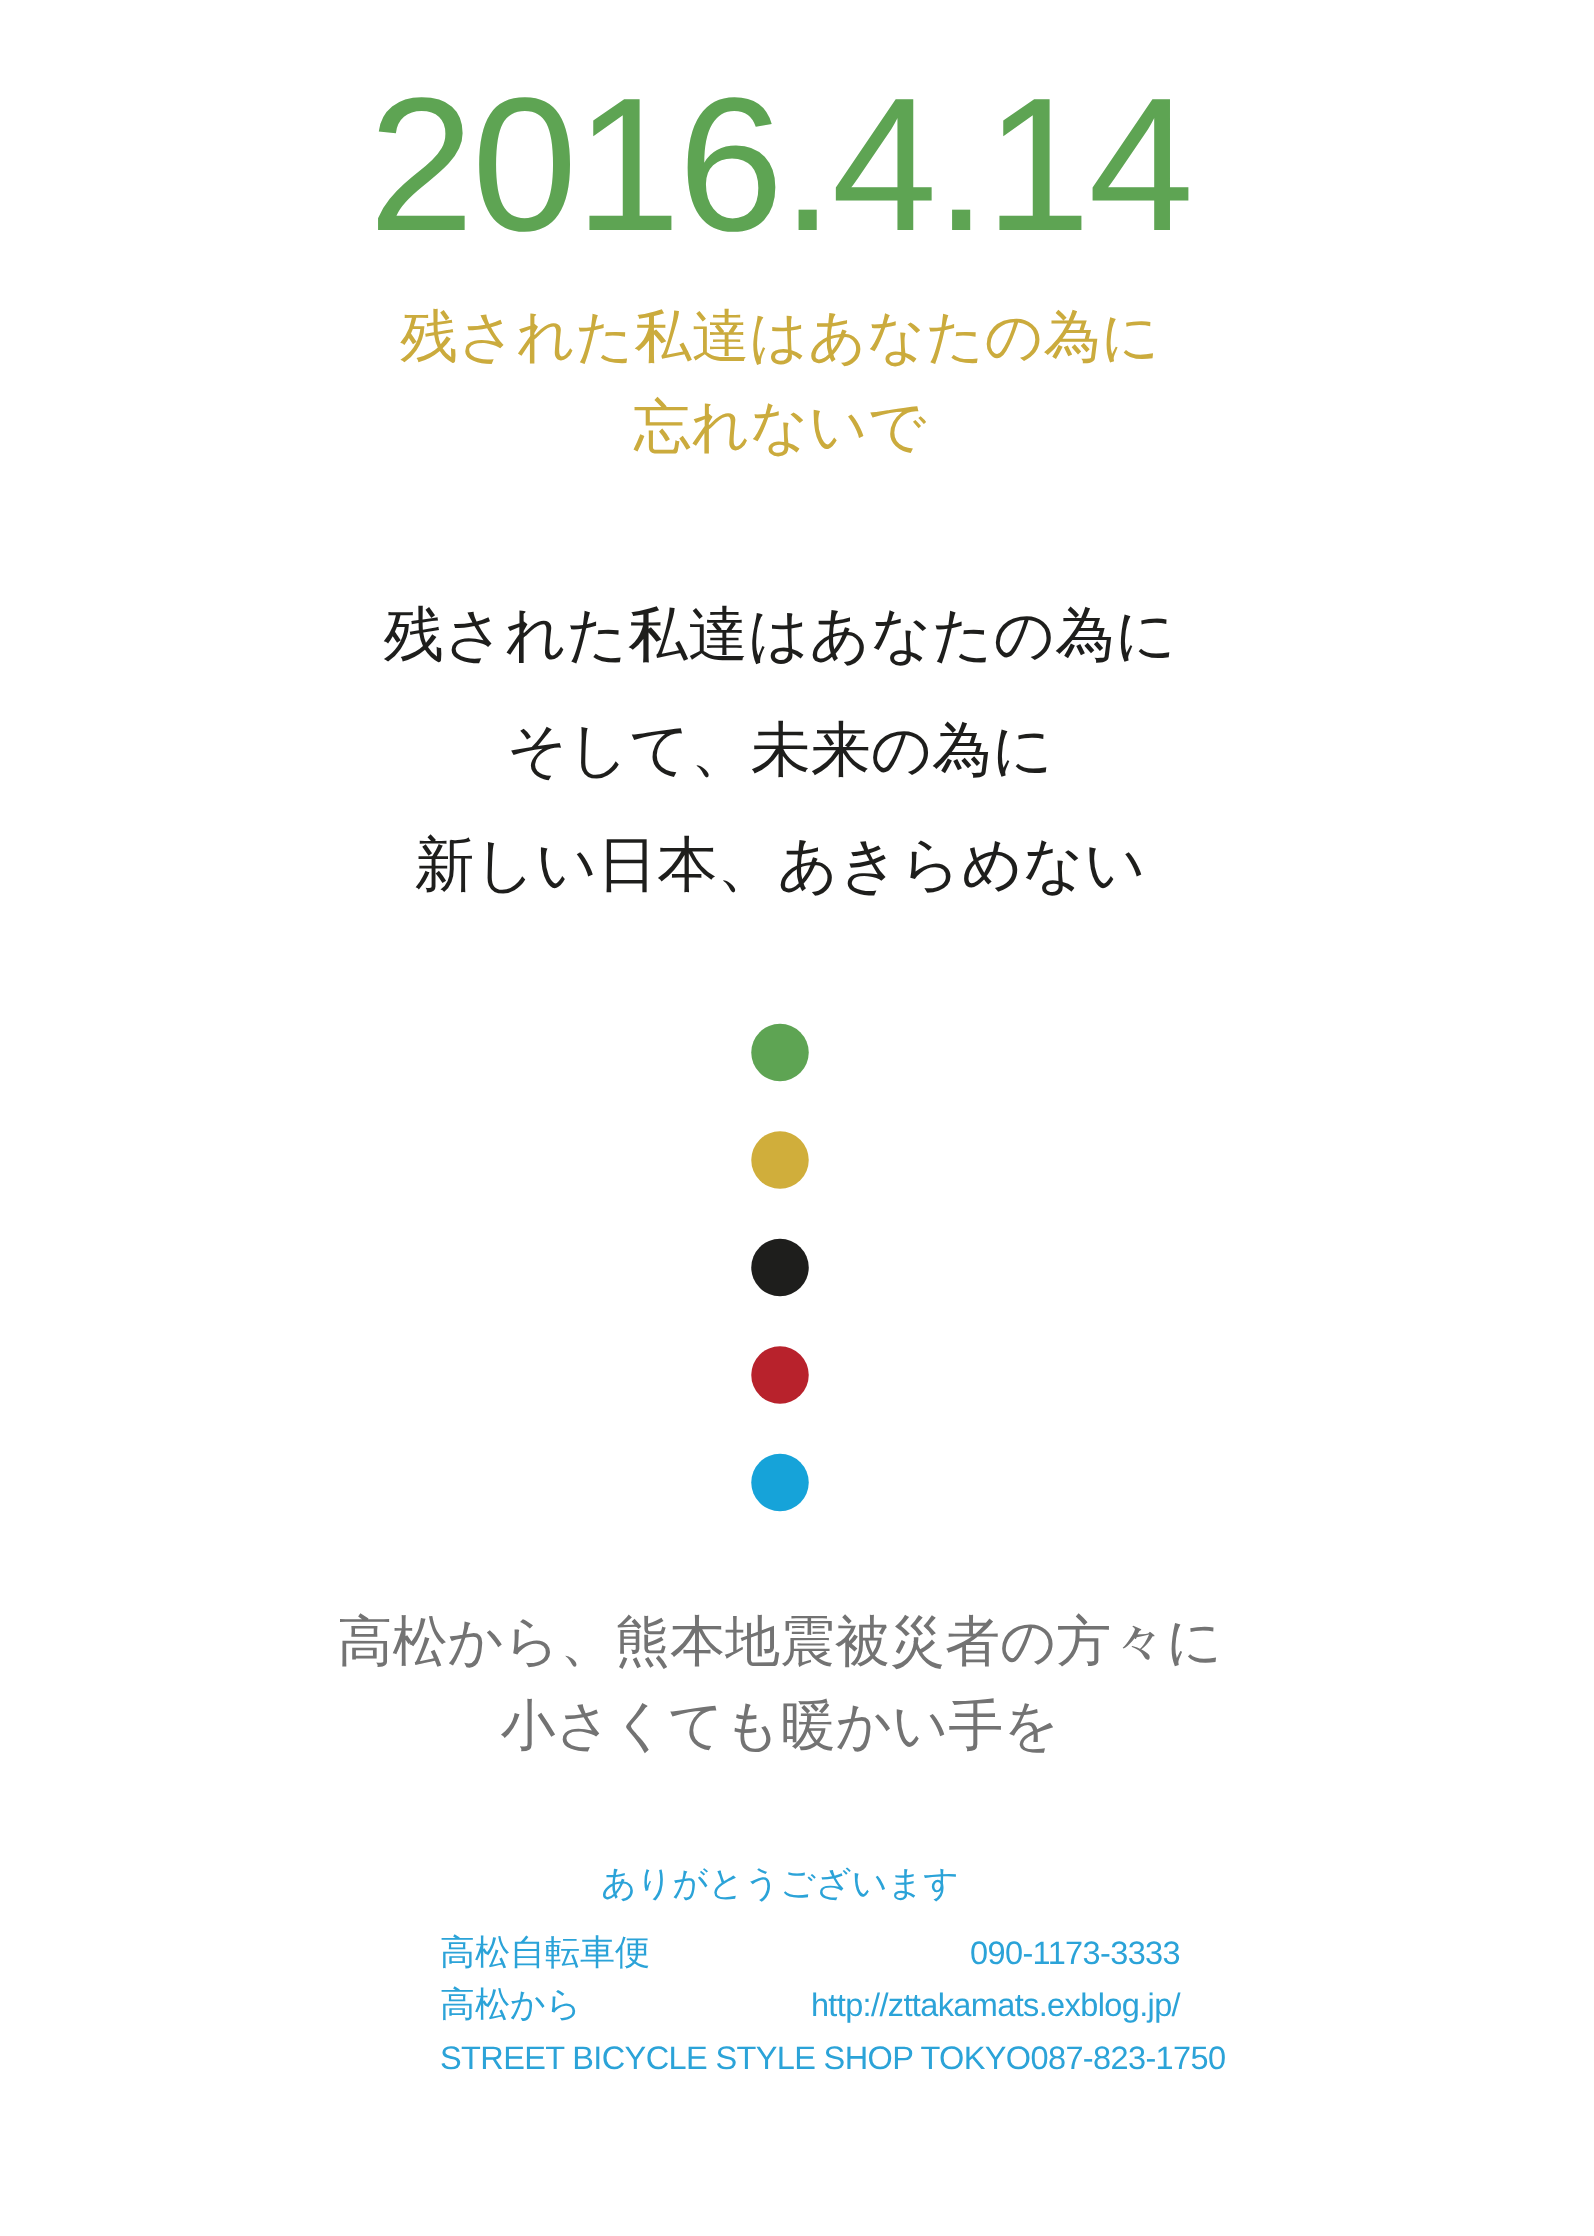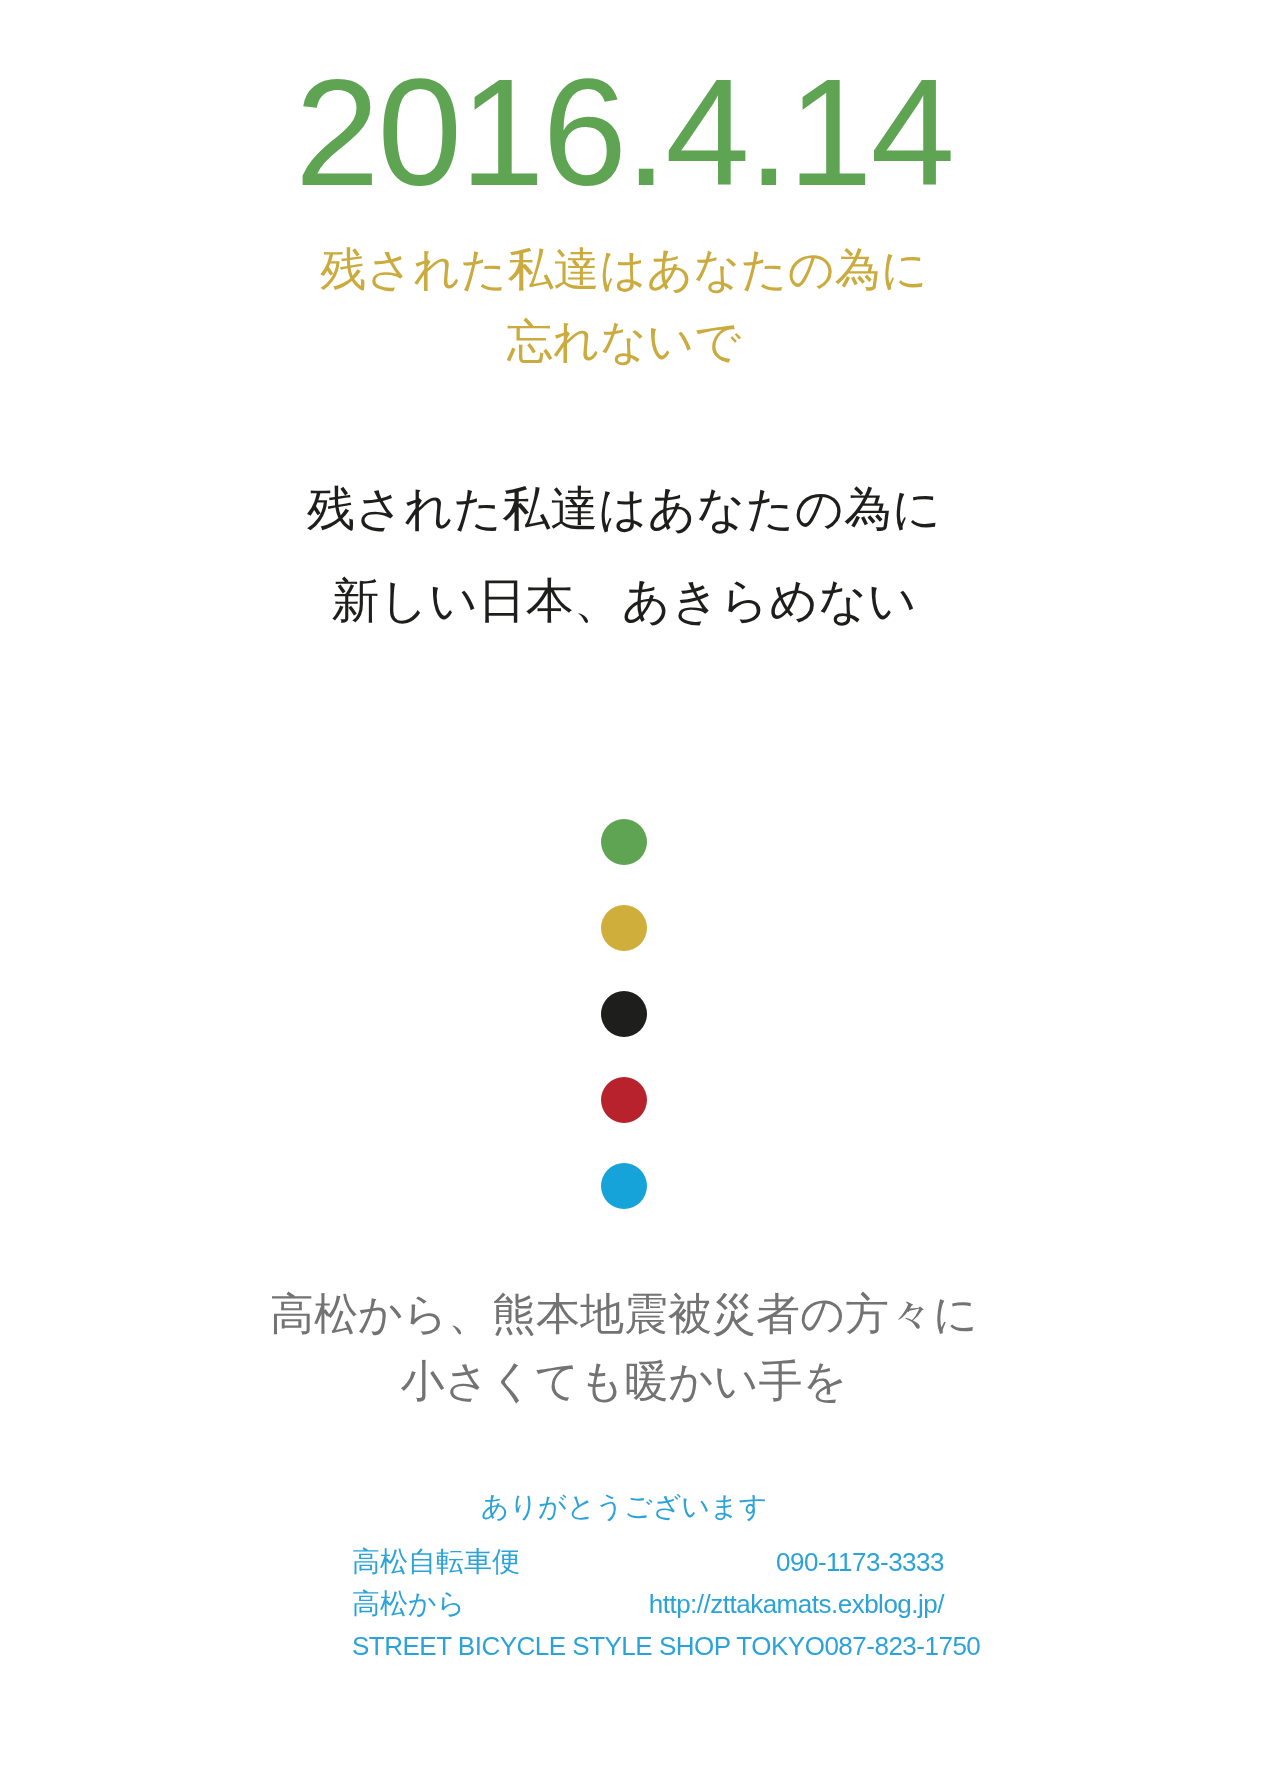--- a/index.html
+++ b/index.html
@@ -118,20 +118,21 @@
 
     <div class="date-heading" style="color: rgb(94, 164, 83);">2016.4.14</div>
 
     <div class="subtitle" style="color: rgb(203, 171, 61);">
       <div>残された私達はあなたの為に</div>
       <div>忘れないで</div>
     </div>
 
     <div class="message" style="color: rgb(30, 30, 28);">
       <div>残された私達はあなたの為に</div>
+      <div>そして、未来の為に</div>
       <div>新しい日本、あきらめない</div>
     </div>
 
     <div class="dots-column">
       <div class="dot" style="background-color: rgb(94, 164, 83);"></div>
       <div class="dot" style="background-color: rgb(208, 174, 59);"></div>
       <div class="dot" style="background-color: rgb(30, 30, 28);"></div>
       <div class="dot" style="background-color: rgb(184, 34, 44);"></div>
       <div class="dot" style="background-color: rgb(22, 163, 217);"></div>
     </div>

